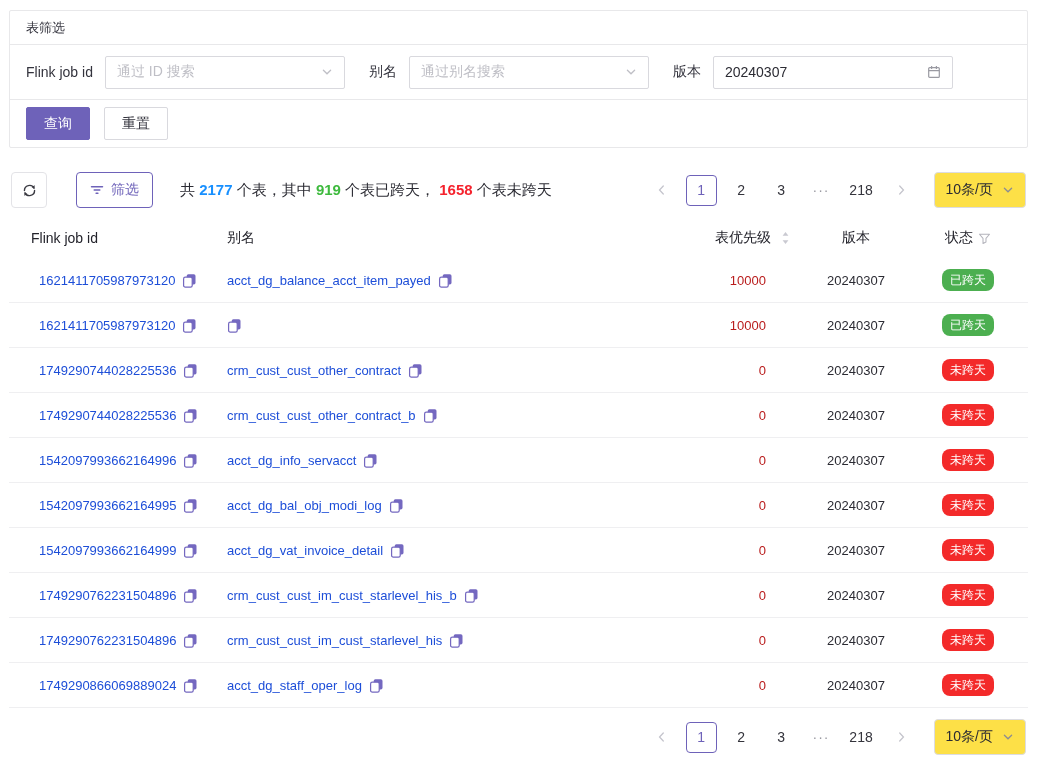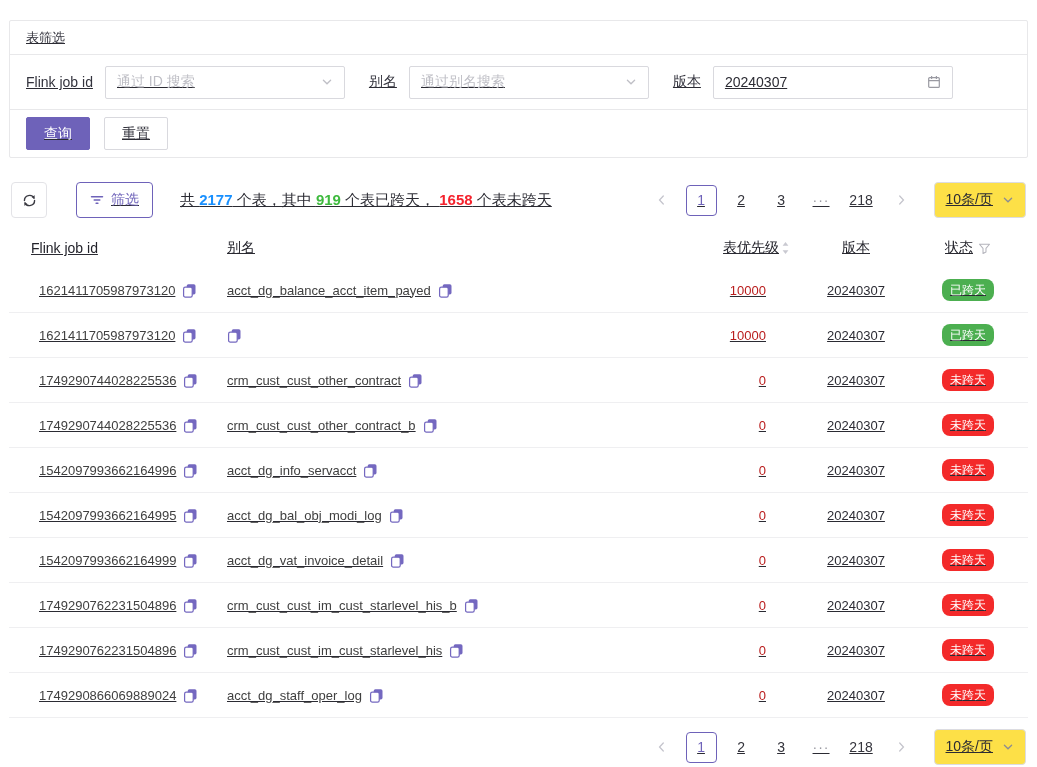--- a/index.html
+++ b/index.html
@@ -1,18 +1,18 @@
 <!DOCTYPE html>
 <html><head>
 <meta charset="utf-8">
 <style>
   * { box-sizing: border-box; margin: 0; padding: 0; }
   html,body { width: 1037px; height: 767px; background: #fff; overflow: hidden;
     font-family: "Liberation Sans", "DejaVu Sans", sans-serif; color: #2b2b33; font-size: 14px; }
-  .page { padding: 20px 9px 0 9px; text-decoration: underline; }
+  .page { padding: 10px 9px 0 9px; }
 
   
   .filter-card { border: 1px solid #e8e8ea; border-radius: 2px; background: #fff; }
   .card-header { height: 34px; display: flex; align-items: center; padding: 0 16px;
     border-bottom: 1px solid #e8e8ea; font-size: 13px; color: #33333d; }
   .card-body { height: 55px; display: flex; align-items: center; padding: 0 16px;
     border-bottom: 1px solid #e8e8ea; }
   .field-label { font-size: 14px; color: #33333d; margin-right: 12px; white-space: nowrap; }
   .sel { width: 240px; height: 33px; border: 1px solid #d9d9de; border-radius: 2px;
     display: flex; align-items: center; padding: 0 11px; background: #fff; cursor: pointer; }
@@ -57,23 +57,23 @@
     font-size: 14px; color: #23232b; }
   .t-row { display: flex; align-items: center; height: 45px; padding: 0 14px; column-gap: 16px;
     border-bottom: 1px solid #efeff1; font-size: 13px; }
   .c-id { width: 188px; display: flex; align-items: center; gap: 7px; }
   .c-alias { flex: 1; display: flex; align-items: center; gap: 7px; }
   .c-priority { width: 118px; display: flex; justify-content: flex-end; align-items: center; }
   .c-version { width: 100px; display: flex; justify-content: center; align-items: center; }
   .c-status { width: 92px; display: flex; justify-content: center; align-items: center; gap: 5px; }
   .t-head .c-id { padding-left: 8px; }
   .t-row .c-id { padding-left: 16px; }
-  .t-head .c-priority { gap: 2px; }
+  .t-head .c-priority { gap: 10px; }
   .t-row .c-priority { padding-right: 24px; font-size: 13px; color: #b91c1c; }
-  .link { color: #404040; cursor: pointer; white-space: nowrap; }
+  .link { color: #1d4ed8; cursor: pointer; white-space: nowrap; }
   .copy-icon { display: inline-flex; color: #7468c0; cursor: pointer; }
   .badge { display: inline-block; padding: 4px 8px; border-radius: 8px; color: #fff;
     font-size: 12px; line-height: 1.2; white-space: nowrap; }
   .badge.crossed { background: #4caf50; }
   .badge.not-crossed { background: #f32a2a; }
 
   .bottom-bar { display: flex; justify-content: flex-end; align-items: center; margin-top: 11px;
     padding-right: 2px; }
   svg { display: block; }
 </style>

